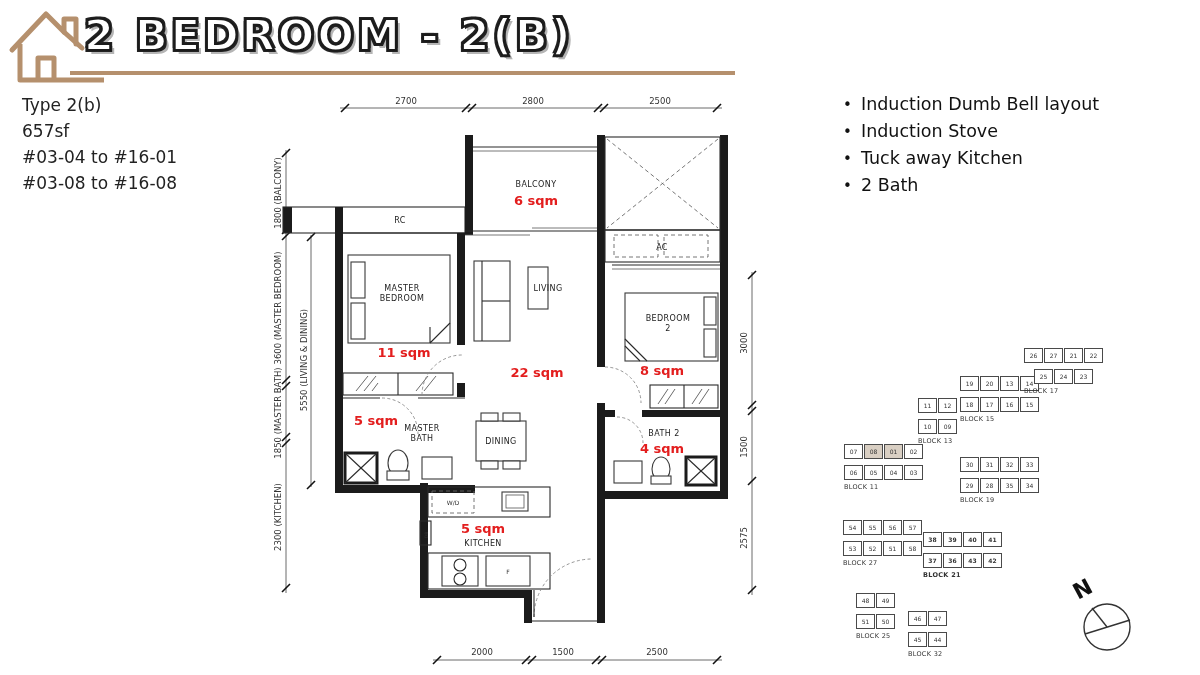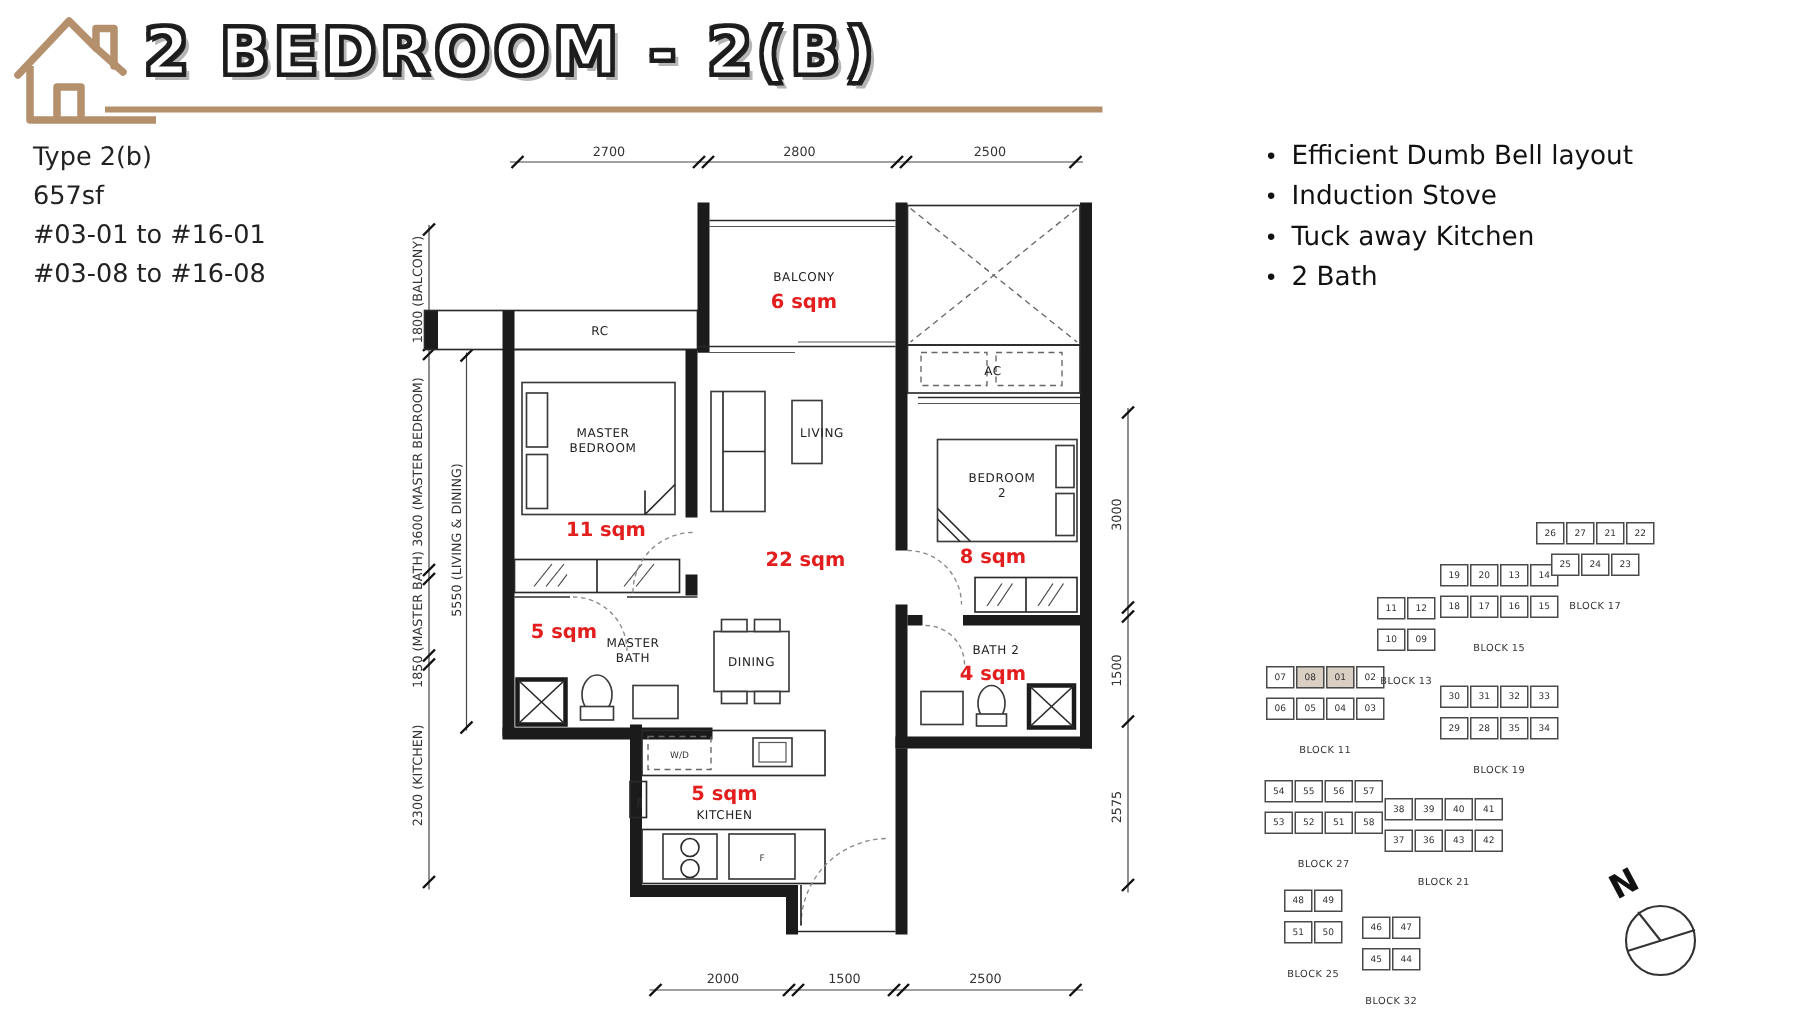--- a/index.html
+++ b/index.html
@@ -1,20 +1,20 @@
 <!DOCTYPE html>
 <html><head>
 <meta charset="utf-8">
 <style>
   html,body{margin:0;padding:0;background:#ffffff;}
   .page{position:relative;width:1200px;height:675px;background:#fff;overflow:hidden;
         font-family:"DejaVu Sans", sans-serif;color:#1c1c1c;}
   
   .house{position:absolute;left:8px;top:4px;}
-  .title{position:absolute;left:96px;top:10px;font-size:43px;font-weight:700;letter-spacing:3px;
+  .title{position:absolute;left:84px;top:10px;font-size:43px;font-weight:700;letter-spacing:3px;
          color:#ffffff;-webkit-text-stroke:2px #1b1b1b;
          text-shadow:-2px -2px 0 #222,2px -2px 0 #222,-2px 2px 0 #222,2px 2px 0 #222,4px 4px 0 #b5b5b5;
          white-space:nowrap;}
   .underline{position:absolute;left:70px;top:71px;width:665px;height:4px;background:#b5906d;}
   
   .unit-info{position:absolute;left:22px;top:92px;font-size:17px;font-weight:400;line-height:26px;color:#222;}
   
   .features{position:absolute;left:843px;top:94px;margin:0;padding:0;list-style:none;}
   .features li{display:flex;align-items:baseline;margin-bottom:7px;font-size:17.5px;color:#111;}
   .features .dot{width:18px;font-size:15px;color:#111;}
@@ -35,21 +35,21 @@
   .dash{stroke:#666;stroke-width:0.9;fill:none;stroke-dasharray:4 3;}
   .hatch{stroke:#444;stroke-width:0.8;}
   
   .siteplan{position:absolute;left:820px;top:330px;width:370px;height:345px;}
   .cluster{position:absolute;}
   .crow{display:flex;gap:1px;justify-content:center;}
   .crow + .crow{margin-top:6px;}
   .cell{width:17px;height:13px;border:1px solid #4a4a4a;background:#fff;color:#333;
         font-size:6px;display:flex;align-items:center;justify-content:center;}
   .cell.hl{background:#d9cfc3;}
-  .clabel{margin-top:16px;text-align:center;font-size:6.5px;color:#333;letter-spacing:0.3px;}
+  .clabel{margin-top:3px;text-align:left;font-size:6.5px;color:#333;letter-spacing:0.3px;}
   
   .compass{position:absolute;left:1058px;top:572px;}
 </style>
 </head>
 <body>
 
 <div class="page">
 
   <svg class="house" width="100" height="82" viewBox="0 0 100 82">
     <path d="M 4 46 L 38 10 L 56 28 M 56 28 L 56 15 L 68 15 L 68 40" stroke="#b5906d" stroke-width="5" fill="none" stroke-linejoin="round" stroke-linecap="round"></path>
@@ -57,28 +57,28 @@
     <path d="M 12 40 L 12 76 L 96 76" stroke="#b5906d" stroke-width="5" fill="none" stroke-linejoin="round"></path>
     <path d="M 30 76 L 30 54 L 46 54 L 46 76" stroke="#b5906d" stroke-width="5" fill="none" stroke-linejoin="round"></path>
   </svg>
 
   <div class="title">2 BEDROOM - 2(B)</div>
   <div class="underline"></div>
 
   <div class="unit-info">
     <div>Type 2(b)</div>
     <div>657sf</div>
-    <div>#03-01 to #16-01</div>
+    <div>#03-04 to #16-01</div>
     <div>#03-08 to #16-08</div>
   </div>
 
   <ul class="features">
       <li>
         <span class="dot">•</span>
-        <span>Efficient Dumb Bell layout</span>
+        <span>Induction Dumb Bell layout</span>
       </li>
       <li>
         <span class="dot">•</span>
         <span>Induction Stove</span>
       </li>
       <li>
         <span class="dot">•</span>
         <span>Tuck away Kitchen</span>
       </li>
       <li>
@@ -397,21 +397,21 @@
           <div class="cell">57</div>
         </div>
         <div class="crow">
           <div class="cell">53</div>
           <div class="cell">52</div>
           <div class="cell">51</div>
           <div class="cell">58</div>
         </div>
         <div class="clabel">BLOCK 27</div>
       </div>
-      <div class="cluster" style="left: 103px; top: 202px;">
+      <div class="cluster" style="left: 103px; top: 202px; font-weight: bold;">
         <div class="crow">
           <div class="cell">38</div>
           <div class="cell">39</div>
           <div class="cell">40</div>
           <div class="cell">41</div>
         </div>
         <div class="crow">
           <div class="cell">37</div>
           <div class="cell">36</div>
           <div class="cell">43</div>

